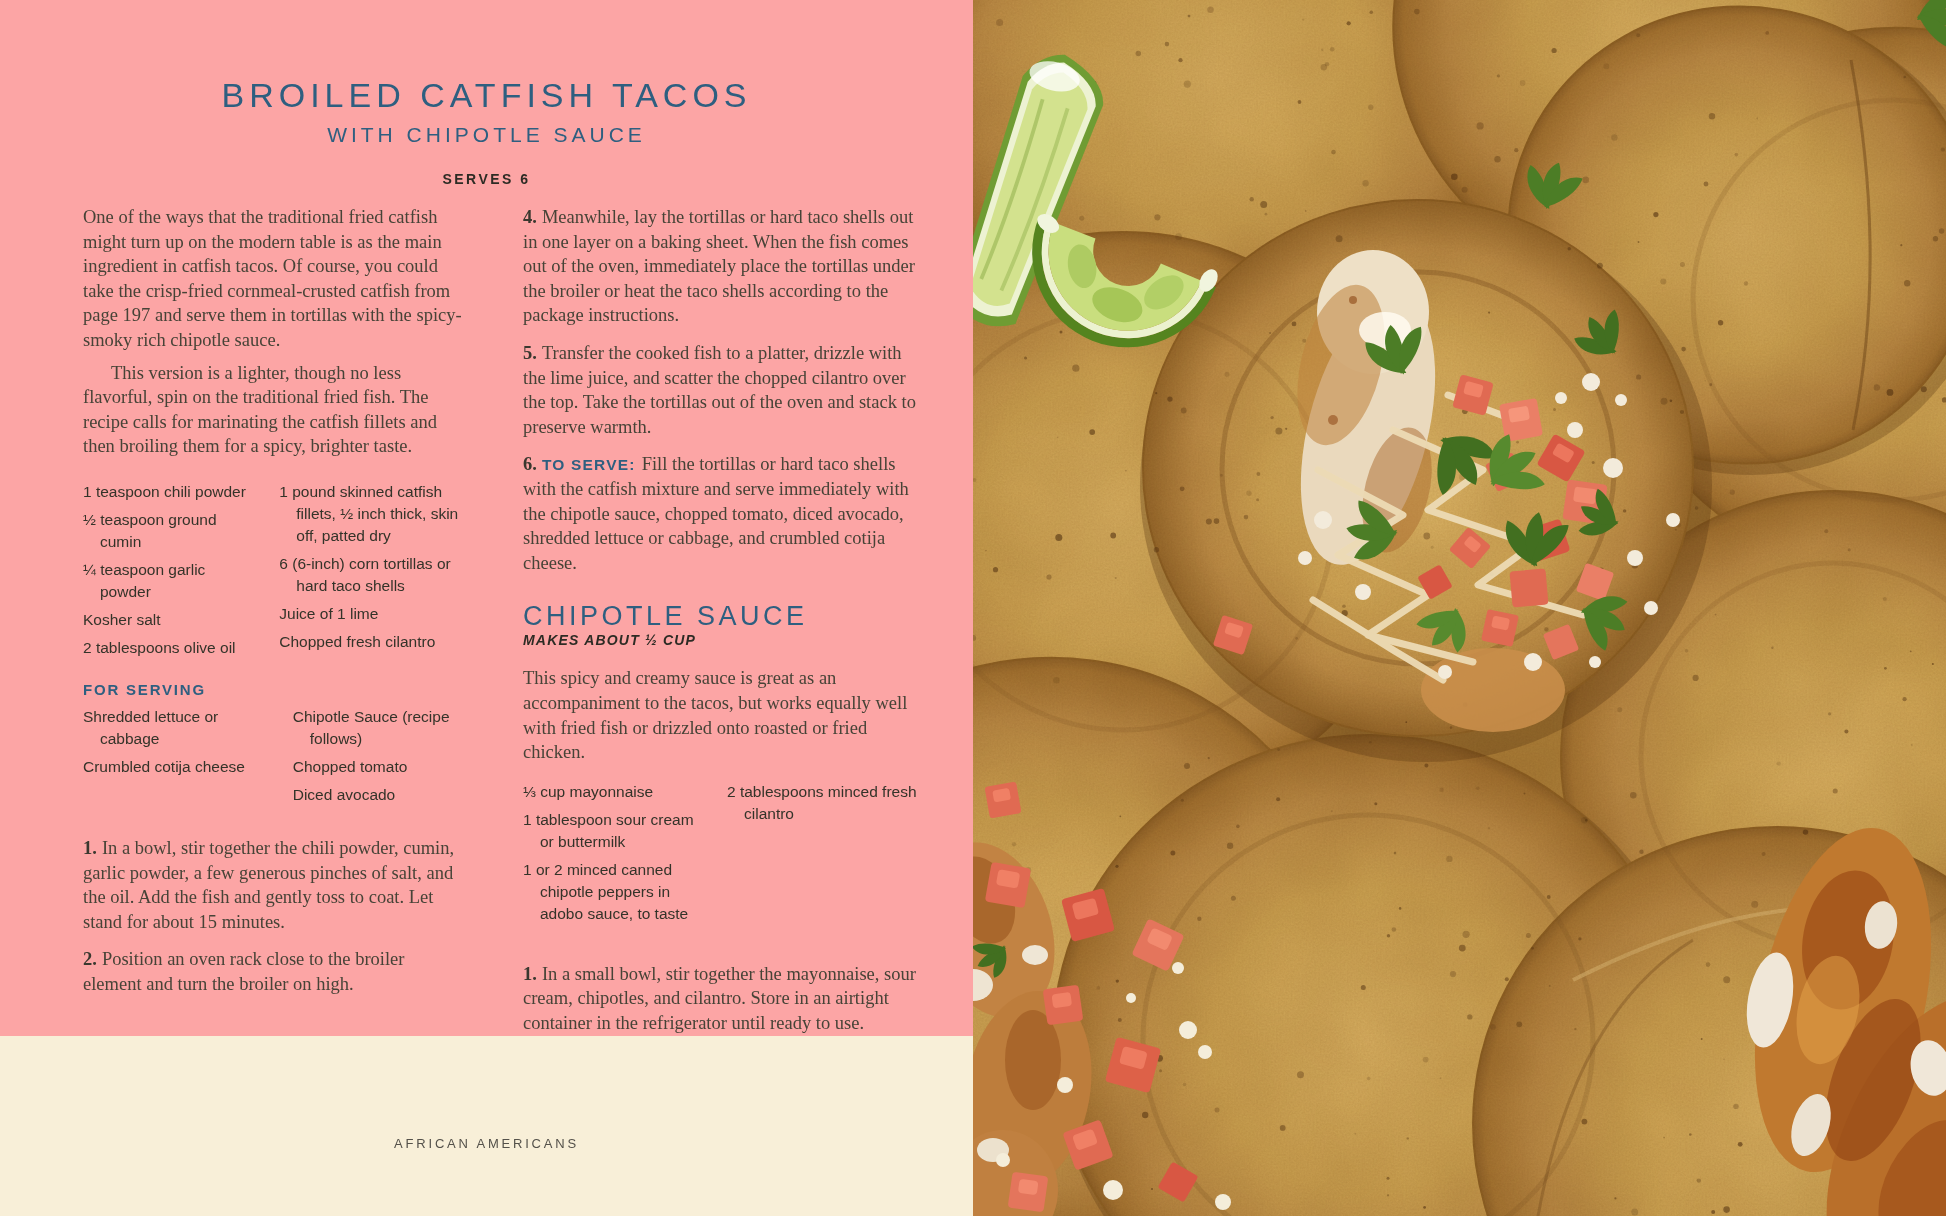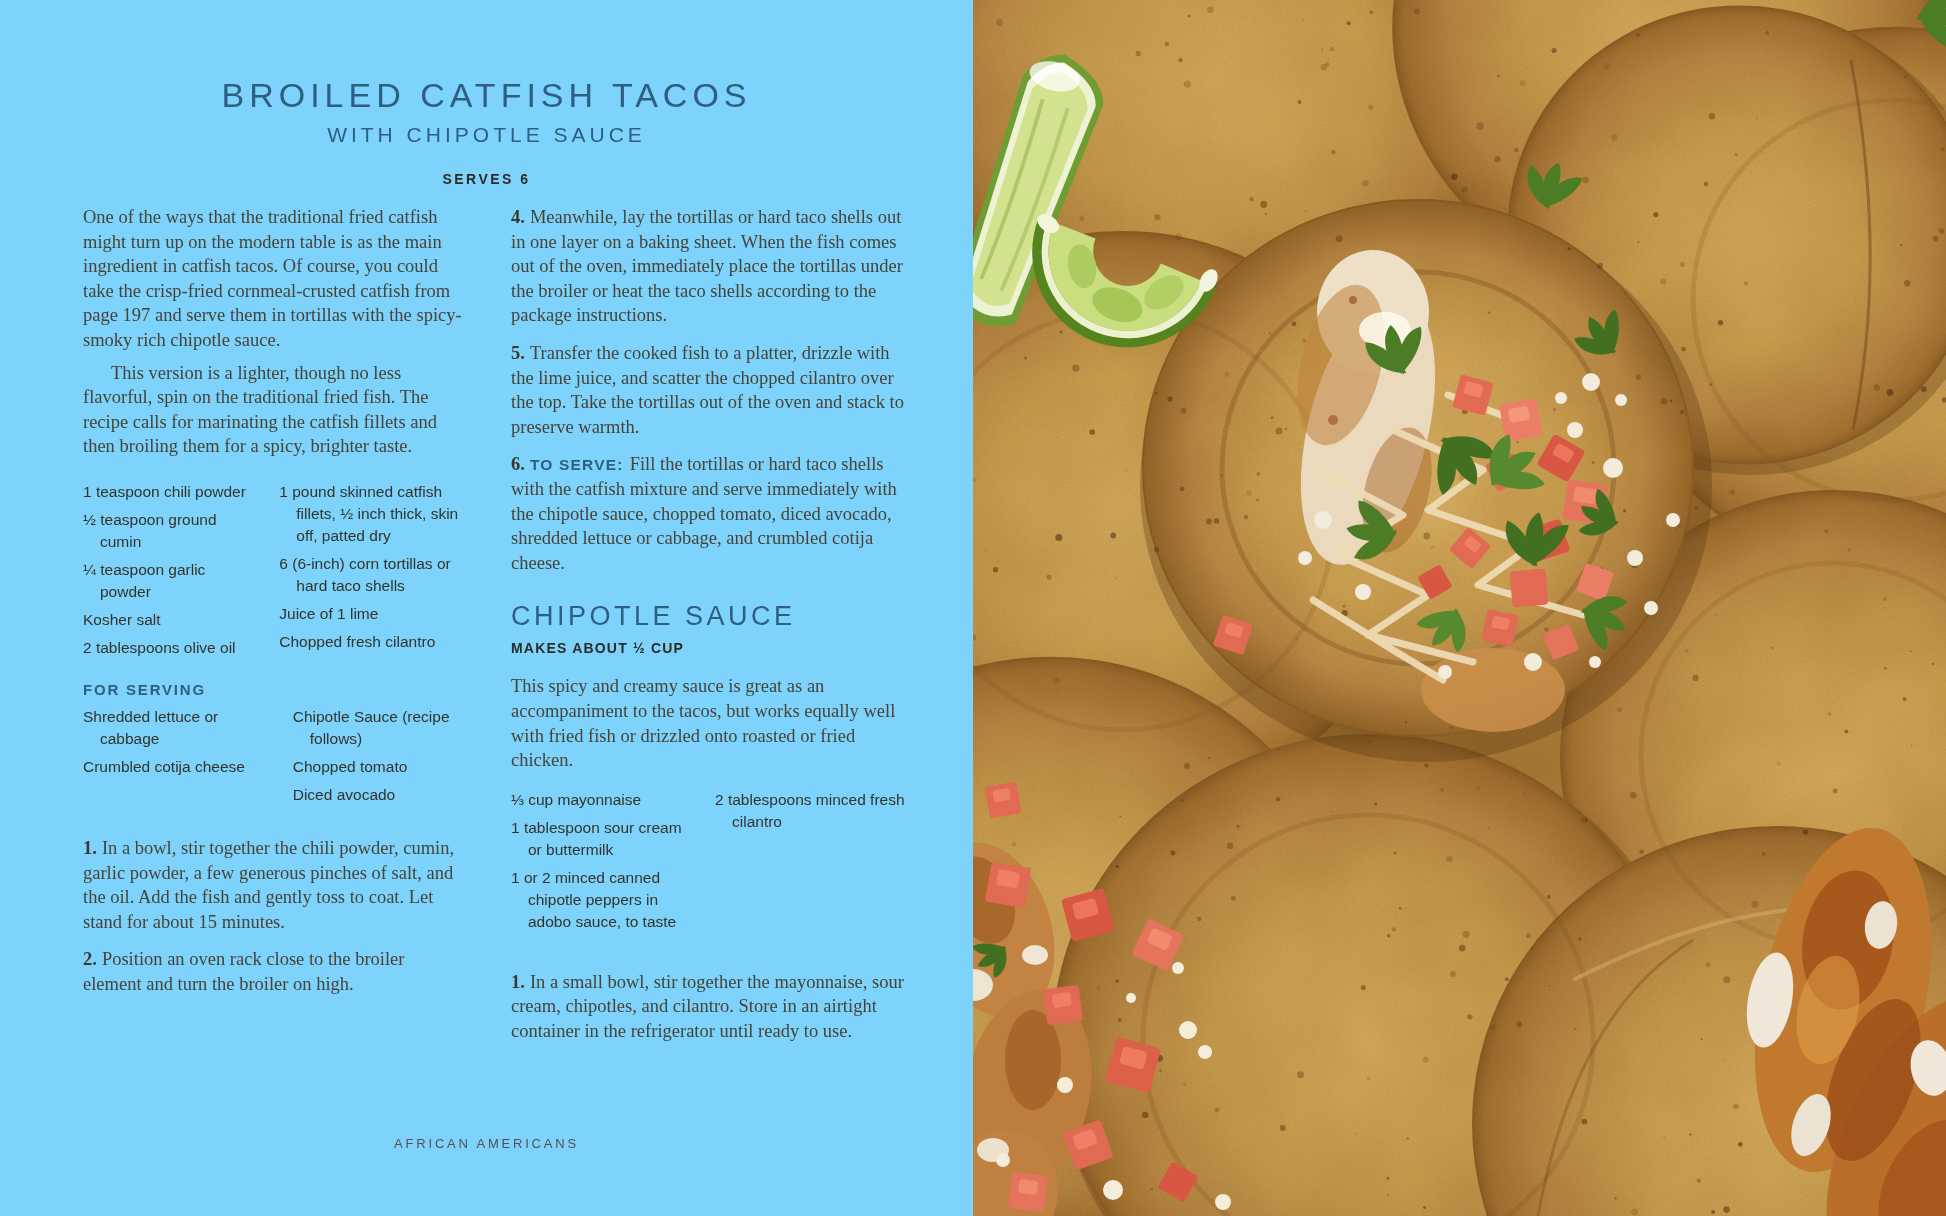--- a/index.html
+++ b/index.html
@@ -1,42 +1,42 @@
 <!DOCTYPE html>
 <html><head>
 <meta charset="utf-8">
 <style>
   html,body{margin:0;padding:0;}
   body{
     width:1946px;height:1216px;position:relative;overflow:hidden;
     background:#f8efd8;font-family:"Liberation Sans",sans-serif;
   }
   
-  .page-left{position:absolute;left:0;top:0;width:973px;height:1216px;background:#7dd3fc;}
+  .page-left{position:absolute;left:0;top:0;width:973px;height:1036px;background:#fca5a5;}
   .recipe-header{position:absolute;top:76px;left:0;width:100%;text-align:center;color:#2e5f80;}
   .recipe-title{font-size:34px;font-weight:400;letter-spacing:5px;margin:0;}
   .recipe-subtitle{font-size:21px;font-weight:400;letter-spacing:4px;margin:8px 0 0 0;}
   .serves{margin-top:24px;font-size:14px;font-weight:bold;letter-spacing:2.5px;color:#2d2b24;}
-  .columns{position:absolute;top:205px;left:83px;width:830px;display:flex;gap:48px;}
+  .columns{position:absolute;top:205px;left:83px;width:830px;display:flex;gap:60px;}
   .col-a{width:380px;}
   .col-b{width:402px;}
   .body-text{font-family:"Liberation Serif",serif;font-size:18.5px;line-height:1.33;color:#474337;margin:0 0 8px 0;}
   .body-text.indent{text-indent:28px;}
   .ing-columns{display:flex;gap:26px;margin-top:22px;}
   .ing-list{list-style:none;margin:0;padding:0;font-size:15.5px;line-height:1.42;color:#343329;}
   .ing-list li{margin-bottom:6px;padding-left:17px;text-indent:-17px;}
   .ing-col-1{width:178px;}
   .ing-col-2{width:192px;}
   .sub-heading{color:#2e5f80;font-size:15px;font-weight:bold;letter-spacing:1.8px;margin:16px 0 8px 0;}
   .steps{margin-top:24px;}
   .step{font-family:"Liberation Serif",serif;font-size:18.5px;line-height:1.33;color:#474337;margin:0 0 13px 0;}
   .step-num{font-weight:bold;color:#3a382f;margin-right:5px;}
   .step-lead{font-family:"Liberation Sans",sans-serif;font-size:15.5px;font-weight:bold;letter-spacing:1.2px;color:#2e5f80;margin-right:6px;}
   .chipotle-title{color:#2e5f80;font-size:27px;font-weight:400;letter-spacing:3.5px;margin:26px 0 0 0;}
-  .yield{font-size:14px;font-weight:bold;letter-spacing:1.2px;color:#2d2b24;margin-top:8px;}
+  .yield{font-size:14px;font-weight:bold;letter-spacing:1.2px;color:#2d2b24;font-style:italic;}
   .sub-intro{margin-top:18px;}
   .footer{position:absolute;top:1136px;left:0;width:100%;text-align:center;}
   .chapter{font-size:13px;letter-spacing:2.8px;color:#54514a;}
   .page-number{margin-top:6px;font-size:15px;font-weight:bold;color:#2e5f80;letter-spacing:1px;}
   
   .page-right{position:absolute;left:973px;top:0;width:973px;height:1216px;overflow:hidden;background:#bf934a;}
   .page-right svg{display:block;}
 </style>
 </head>
 <body>

